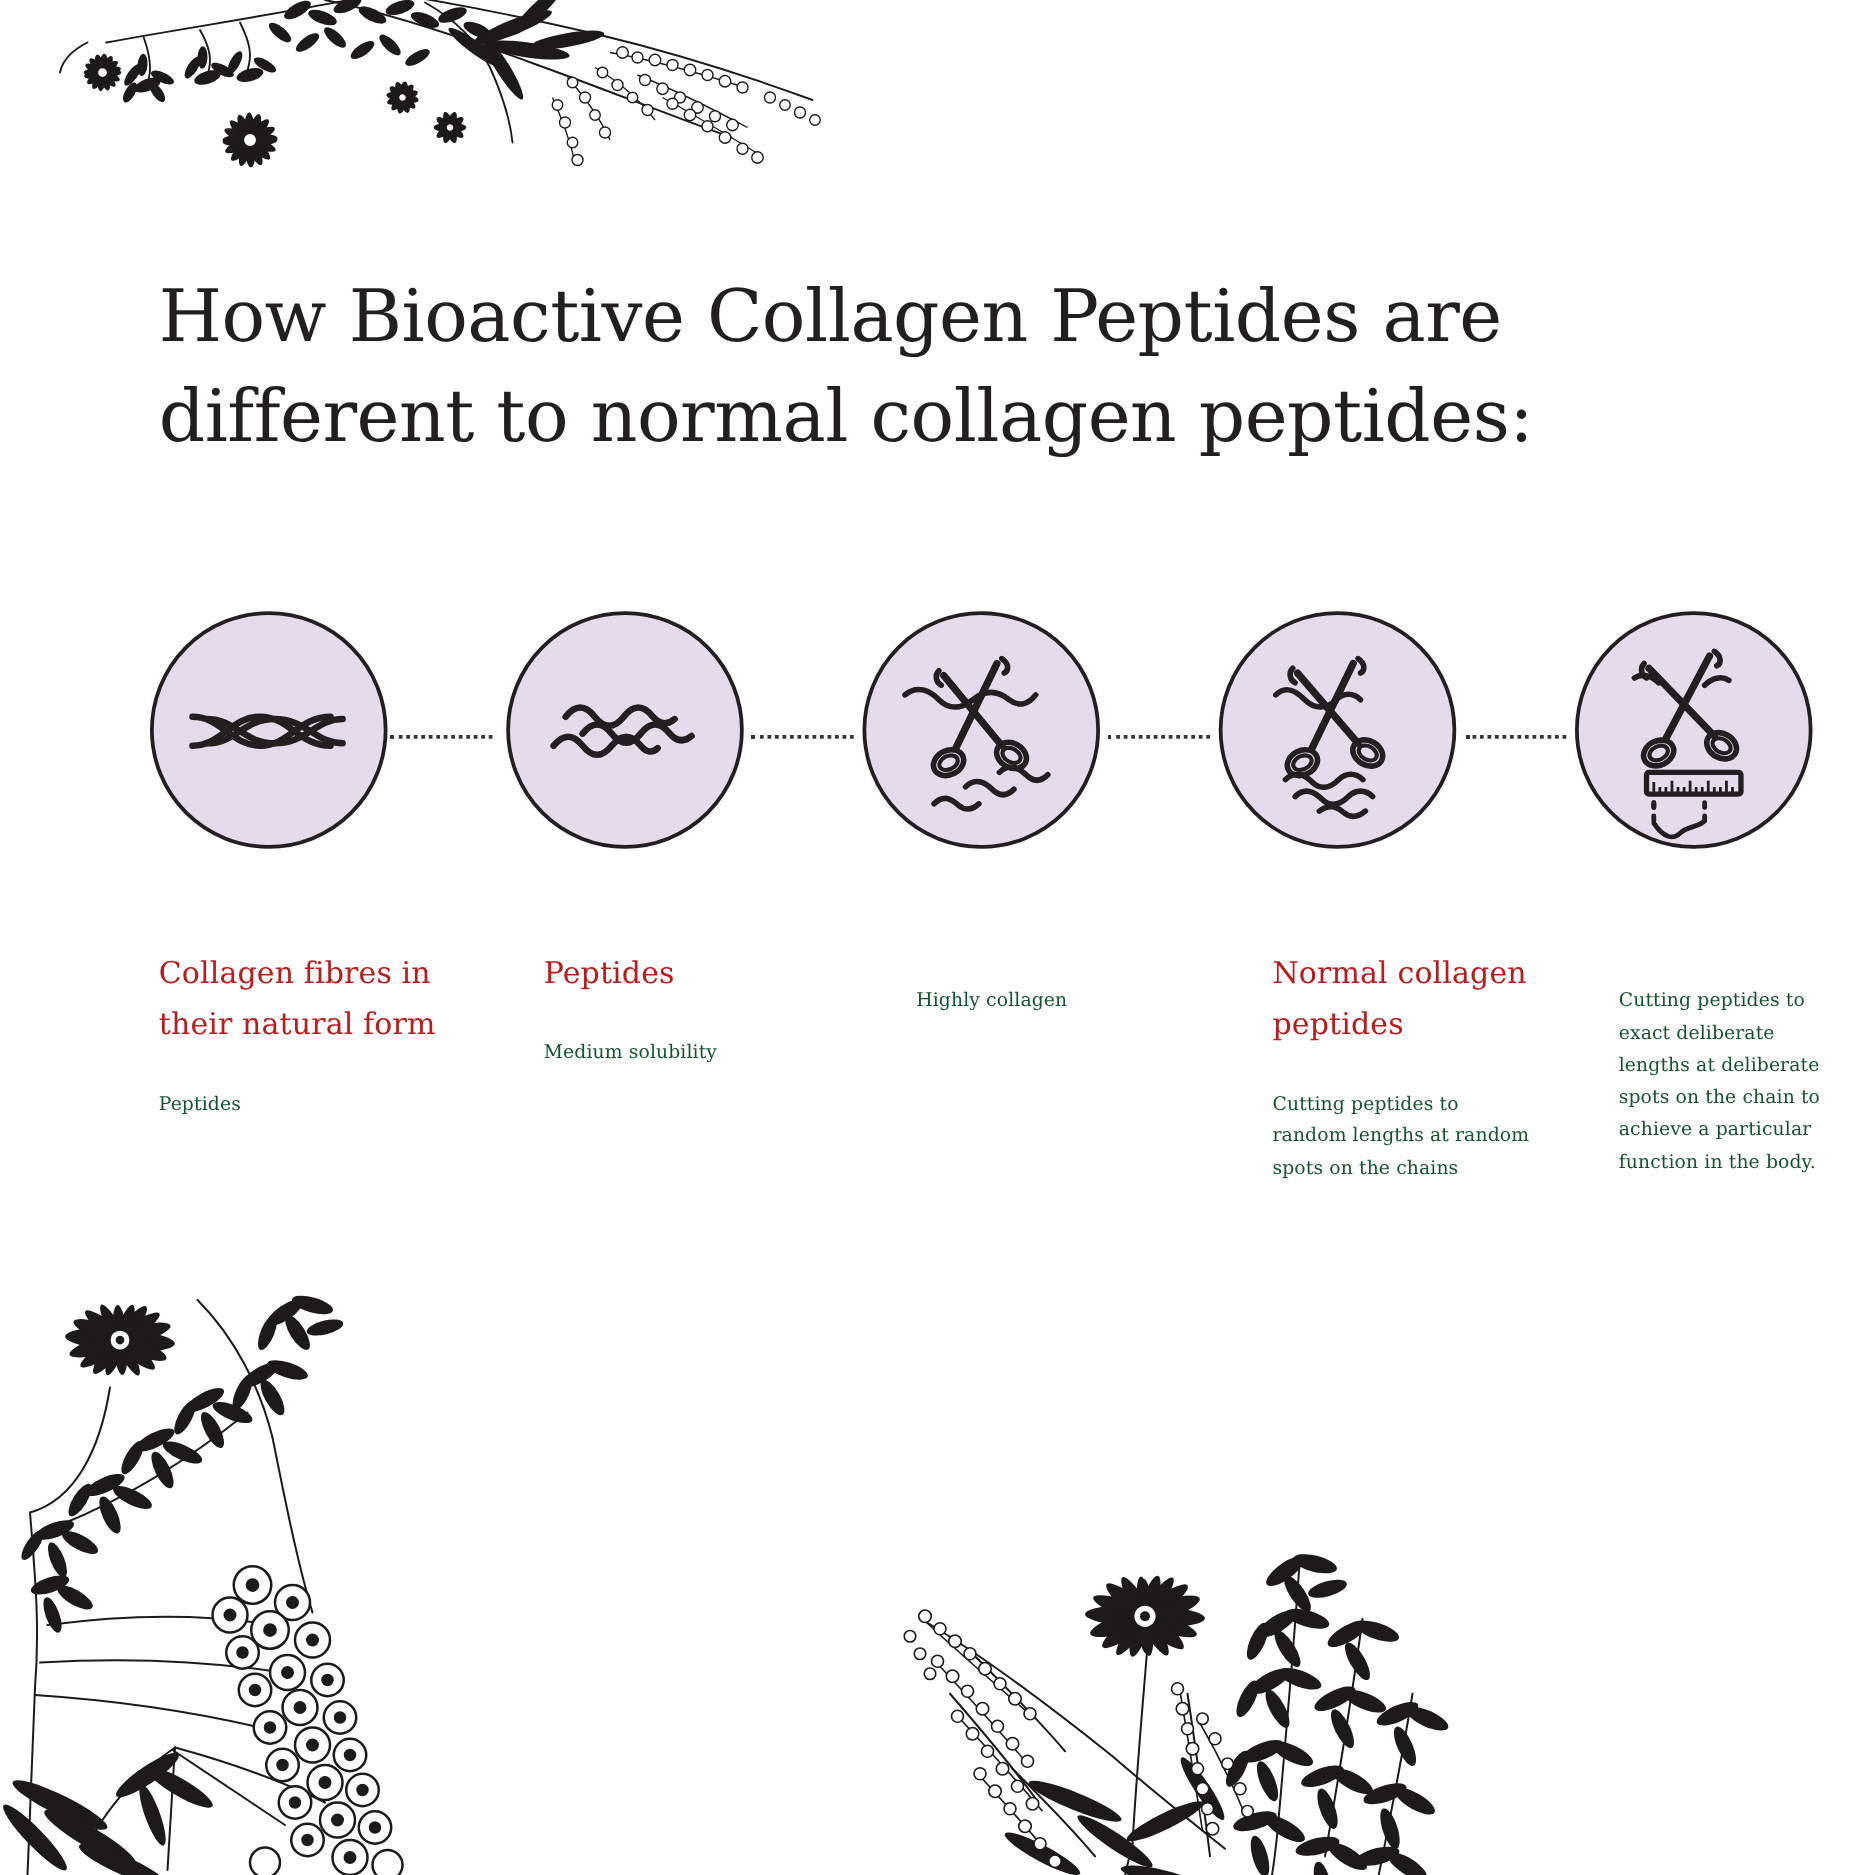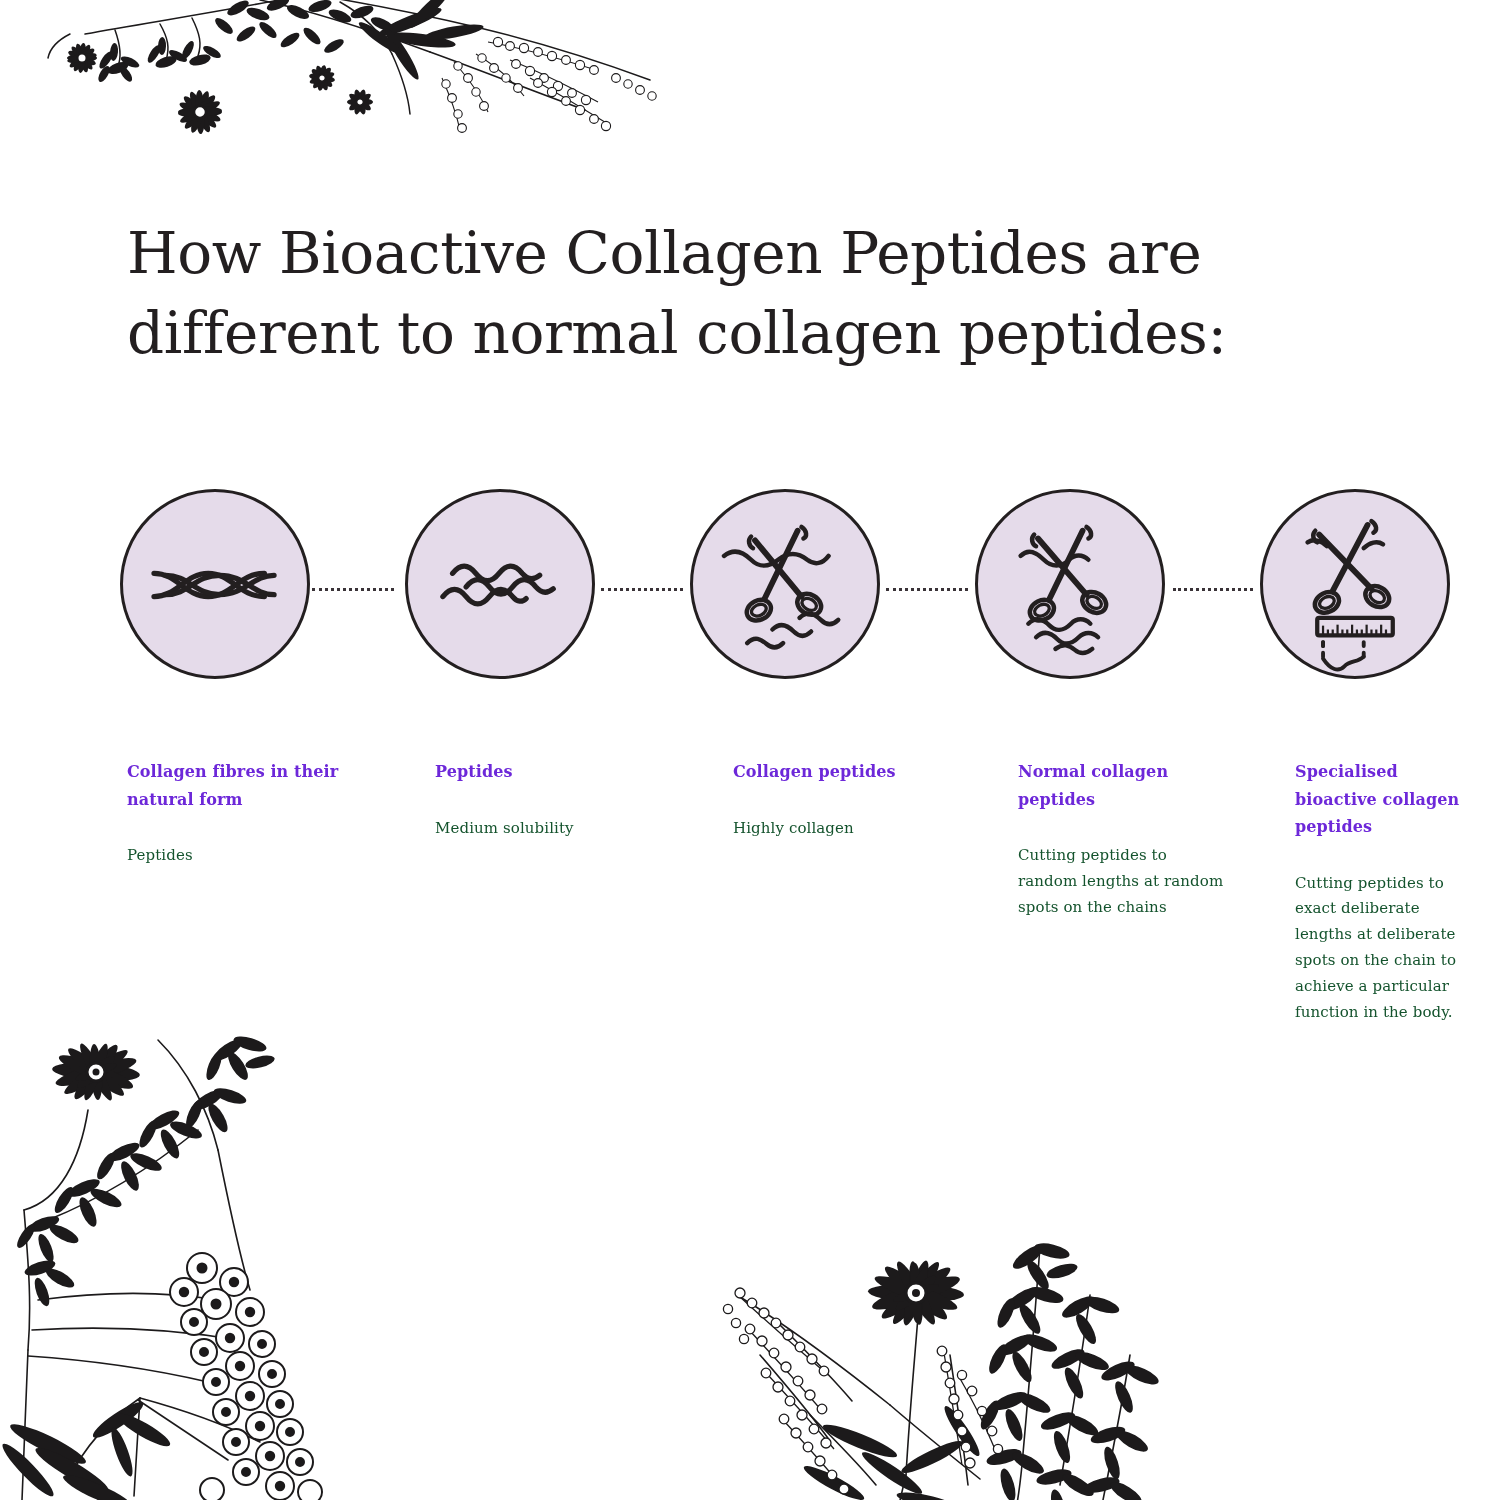--- a/index.html
+++ b/index.html
@@ -53,25 +53,25 @@
   #circ1{left:120px;}
   #circ2{left:405px;}
   #circ3{left:690px;}
   #circ4{left:975px;}
   #circ5{left:1260px;}
 
   
   .col{position:absolute;top:758px;}
   .col .heading{
     font-family:"DejaVu Serif", serif;
-    font-weight:700;
-    font-size:16px;
+    font-weight:400;
+    font-size:24px;
     line-height:1.72;
     letter-spacing:0.1px;
-    color:#6d28d9;
+    color:#b91c1c;
   }
   .col .body{
     font-family:"DejaVu Serif", serif;
     font-weight:400;
     font-size:15px;
     line-height:1.72;
     letter-spacing:0.1px;
     color:#14532d;
     margin-top:30px;
   }
@@ -378,31 +378,29 @@
     <div class="heading">Collagen fibres in their natural form</div>
     <div class="body">Peptides</div>
   </div>
 
   <div class="col" id="col2">
     <div class="heading">Peptides</div>
     <div class="body">Medium solubility</div>
   </div>
 
   <div class="col" id="col3">
-    <div class="heading">Collagen peptides</div>
     <div class="body">Highly collagen</div>
   </div>
 
   <div class="col" id="col4">
     <div class="heading">Normal collagen peptides</div>
     <div class="body">Cutting peptides to random lengths at random spots on the chains</div>
   </div>
 
   <div class="col" id="col5">
-    <div class="heading">Specialised bioactive collagen peptides</div>
     <div class="body">Cutting peptides to exact deliberate lengths at deliberate spots on the chain to achieve a particular function in the body.</div>
   </div>
 
   <svg class="botanical" id="bot-bottomleft" viewBox="0 0 350 505">
     <g fill="none" stroke="#1c1a1b" stroke-width="1.6" stroke-linecap="round">
       <path d="M100 110 C92 160 72 200 36 210"></path>
       <path d="M36 210 C40 260 44 300 40 350"></path>
       <path d="M40 350 C38 400 36 450 34 500"></path>
       <path d="M170 40 C200 70 220 110 230 150"></path>
       <path d="M230 150 C240 200 250 250 262 290"></path>

